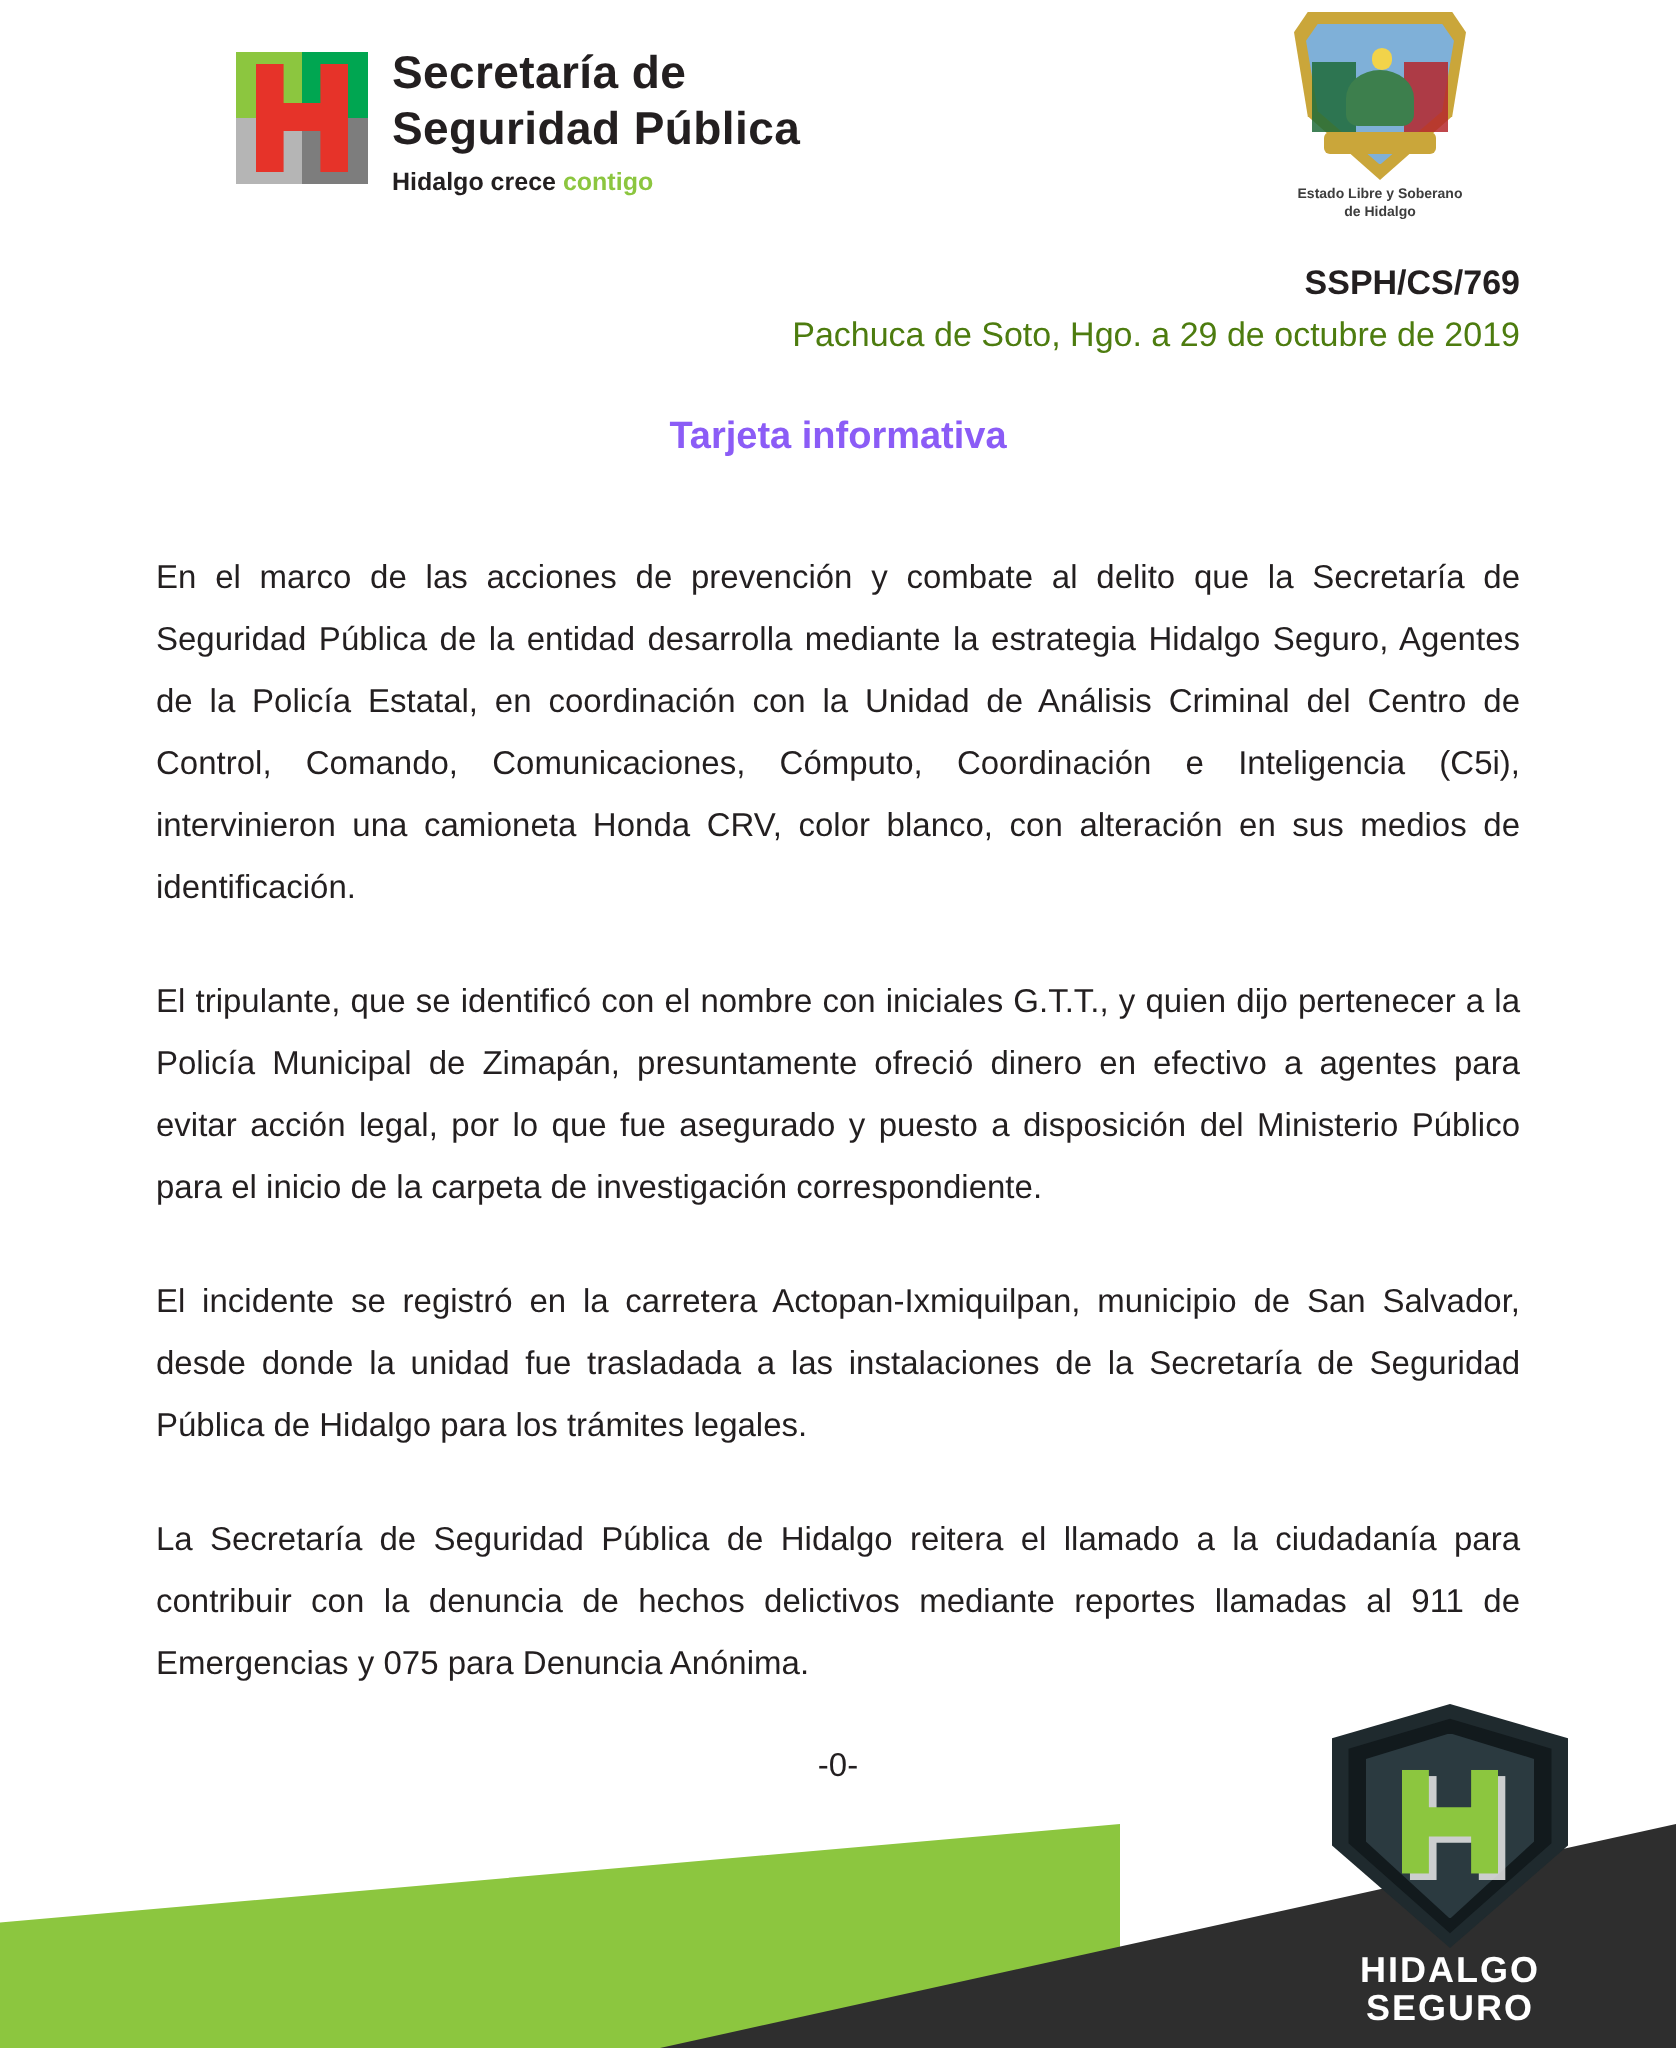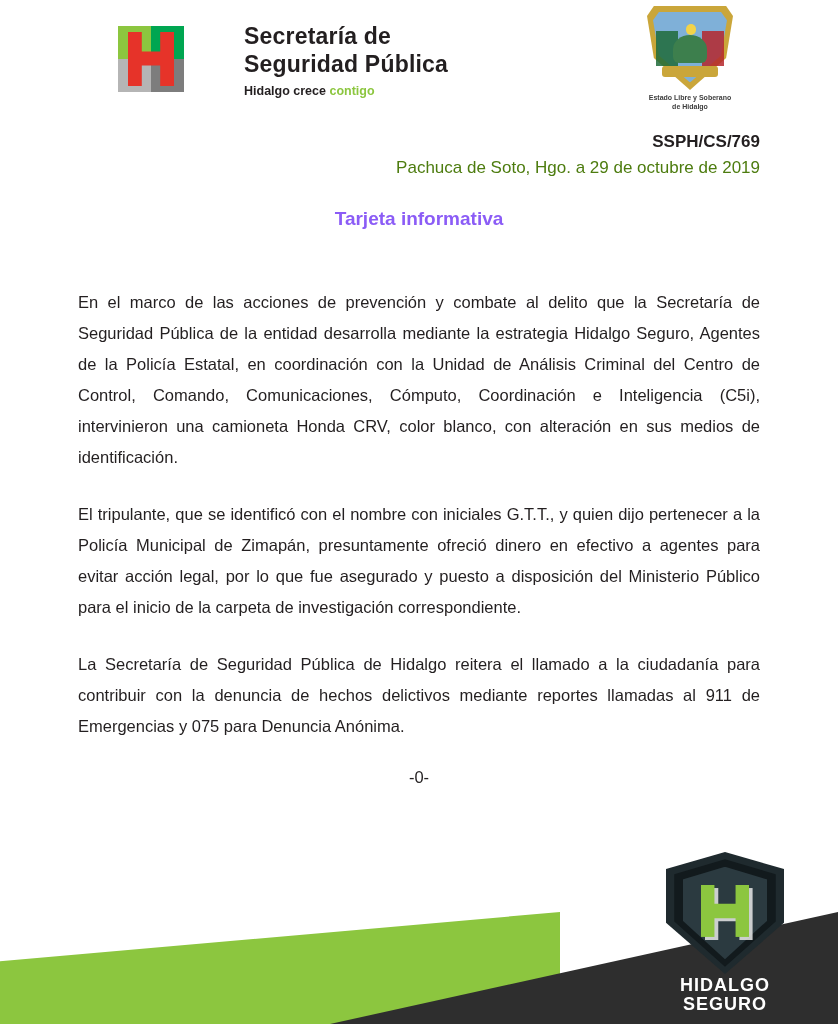--- a/index.html
+++ b/index.html
@@ -27,21 +27,20 @@
     position: relative;
     height: 130px;
   }
 
   .logo-ssph {
     position: absolute;
     left: 118px;
     top: 22px;
     display: flex;
     align-items: flex-start;
-    gap: 48px;
   }
   .logo-mark {
     position: relative;
     width: 66px;
     height: 66px;
     margin-right: 12px;
     margin-top: 4px;
   }
   .logo-mark .sq {
     position: absolute;
@@ -180,21 +179,21 @@
     color: #4d7c0f;
   }
   .doc-title {
     text-align: center;
     font-size: 19px;
     font-weight: bold;
     margin-top: 30px;
     color: #8b5cf6;
   }
   .body-text {
-    margin-top: 57px;
+    margin-top: 44px;
   }
   .body-text p {
     margin: 0 0 26px 0;
     font-size: 16.5px;
     line-height: 31px;
     text-align: justify;
     text-justify: inter-word;
     color: #231f20;
   }
   .closing {
@@ -348,20 +347,21 @@
   </div>
 
   <div class="doc">
     <div class="folio">SSPH/CS/769</div>
     <div class="place-date">Pachuca de Soto, Hgo. a 29 de octubre de 2019</div>
     <div class="doc-title">Tarjeta informativa</div>
 
     <div class="body-text">
       <p>En el marco de las acciones de prevención y combate al delito que la Secretaría de Seguridad Pública de la entidad desarrolla mediante la estrategia Hidalgo Seguro, Agentes de la Policía Estatal, en coordinación con la Unidad de Análisis Criminal del Centro de Control, Comando, Comunicaciones, Cómputo, Coordinación e Inteligencia (C5i), intervinieron una camioneta Honda CRV, color blanco, con alteración en sus medios de identificación.</p>
       <p>El tripulante, que se identificó con el nombre con iniciales G.T.T., y quien dijo pertenecer a la Policía Municipal de Zimapán, presuntamente ofreció dinero en efectivo a agentes para evitar acción legal, por lo que fue asegurado y puesto a disposición del Ministerio Público para el inicio de la carpeta de investigación correspondiente.</p>
+      <p>El incidente se registró en la carretera Actopan-Ixmiquilpan, municipio de San Salvador, desde donde la unidad fue trasladada a las instalaciones de la Secretaría de Seguridad Pública de Hidalgo para los trámites legales.</p>
       <p>La Secretaría de Seguridad Pública de Hidalgo reitera el llamado a la ciudadanía para contribuir con la denuncia de hechos delictivos mediante reportes llamadas al 911 de Emergencias y 075 para Denuncia Anónima.</p>
     </div>
 
     <div class="closing">-0-</div>
   </div>
 
   <div class="footer">
     <div class="wedge-white"></div>
     <div class="wedge-green"></div>
     <div class="wedge-dark"></div>

